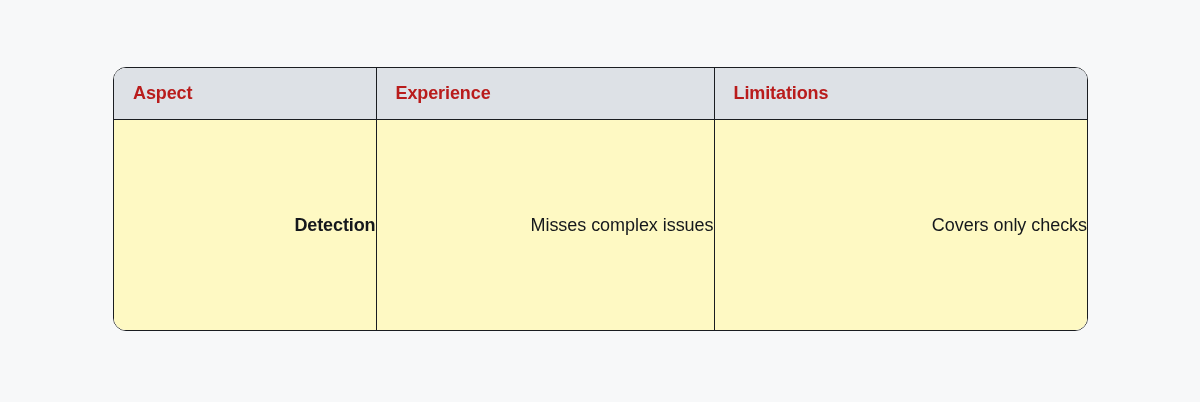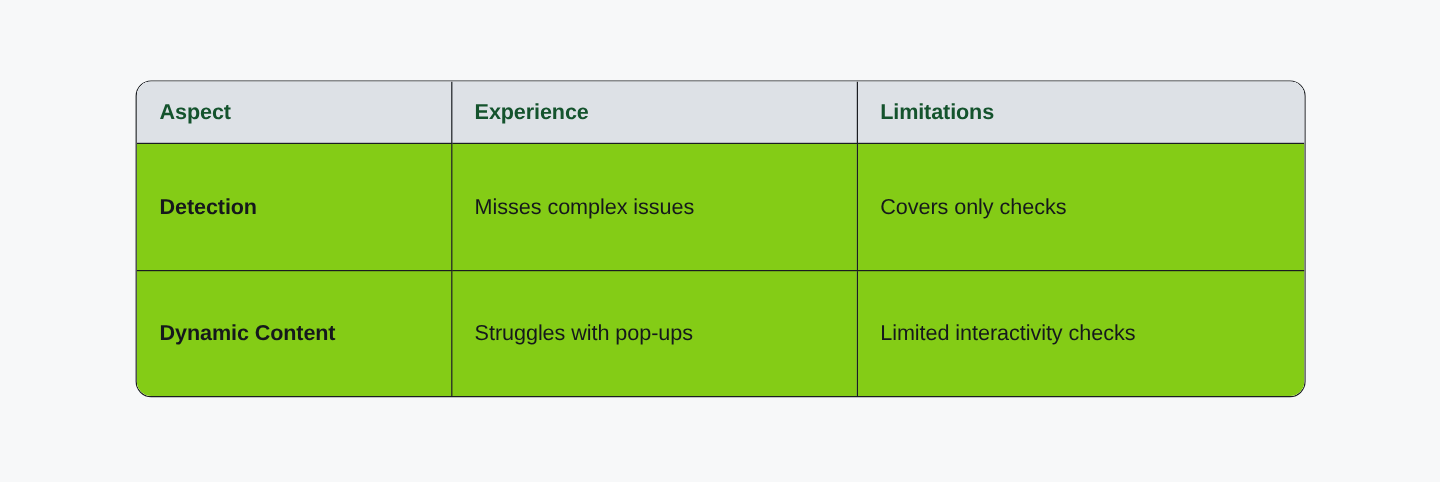--- a/index.html
+++ b/index.html
@@ -53,45 +53,45 @@
   }
 
   table.comparison-table thead th {
     height: 51px;
     padding: 0 0 0 19px;
     margin: 0;
     text-align: left;
     vertical-align: middle;
     font-size: 18px;
     font-weight: bold;
-    color: #14532d;
+    color: #b91c1c;
     letter-spacing: -0.1px;
     border-right: 1.2px solid #1a1d21;
     border-bottom: 1.2px solid #1a1d21;
     background: #dde1e6;
     white-space: nowrap;
   }
 
   table.comparison-table thead th:last-child {
     border-right: none;
   }
 
   table.comparison-table tbody td {
     height: 52px;
     padding: 0 0 0 19px;
     margin: 0;
-    text-align: left;
+    text-align: right;
     vertical-align: middle;
     font-size: 18px;
     font-weight: normal;
     color: #15181c;
     letter-spacing: -0.05px;
     border-right: 1.2px solid #1a1d21;
     border-bottom: 1.2px solid #1a1d21;
-    background: #84cc16;
+    background: #fef9c3;
     white-space: nowrap;
   }
 
   table.comparison-table tbody td:last-child {
     border-right: none;
   }
 
   table.comparison-table tbody tr:last-child td {
     border-bottom: none;
   }
@@ -119,22 +119,17 @@
           <th>Experience</th>
           <th>Limitations</th>
         </tr>
       </thead>
       <tbody>
         <tr>
           <td class="cell-aspect">Detection</td>
           <td>Misses complex issues</td>
           <td>Covers only checks</td>
         </tr>
-        <tr>
-          <td class="cell-aspect">Dynamic Content</td>
-          <td>Struggles with pop-ups</td>
-          <td>Limited interactivity checks</td>
-        </tr>
       </tbody>
     </table>
   </div>
 
 </div>
 
 </body></html>

